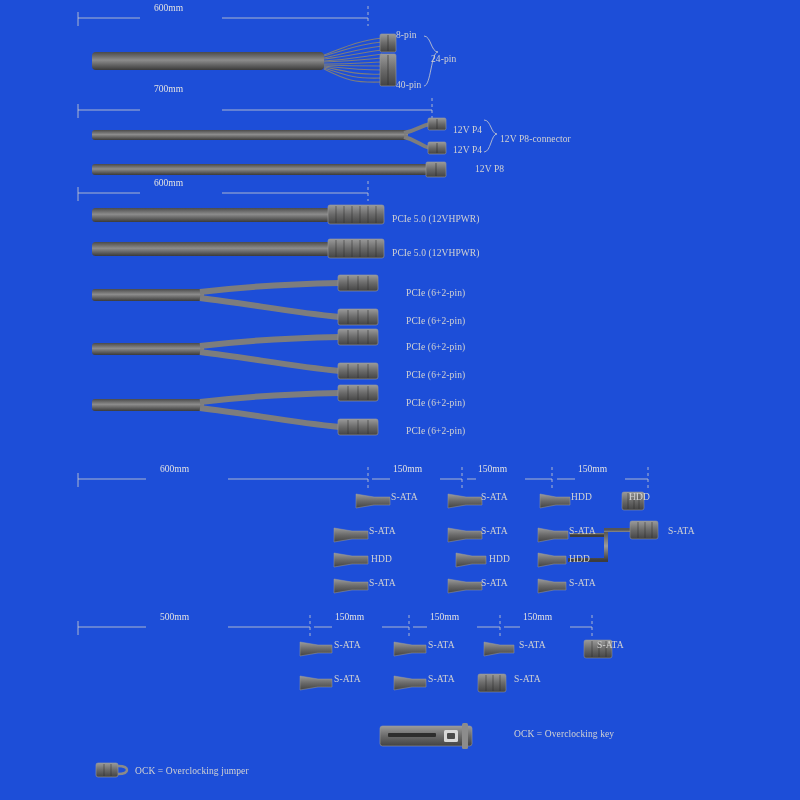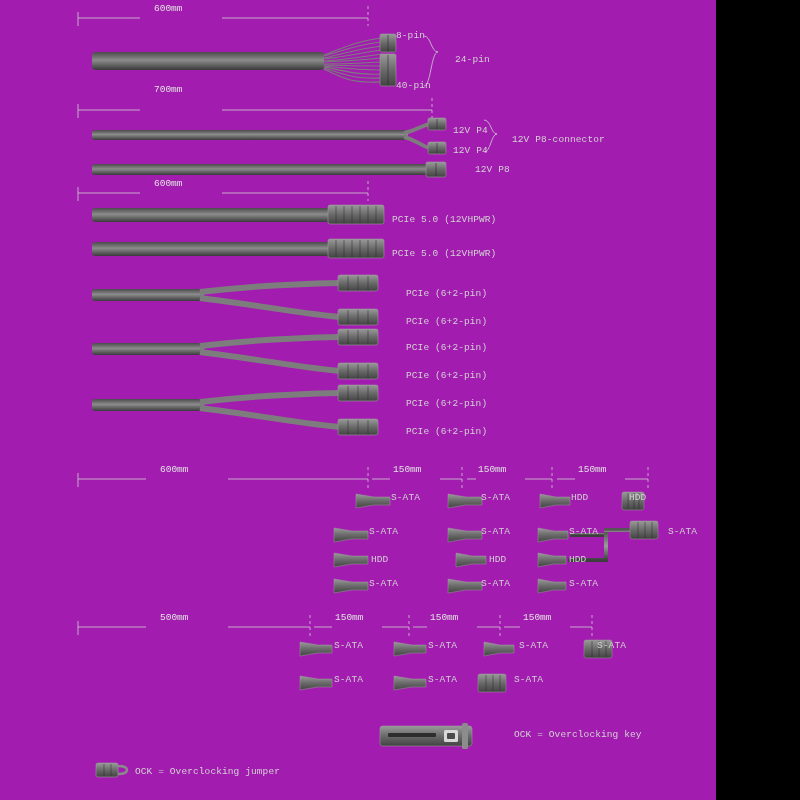--- a/index.html
+++ b/index.html
@@ -2,25 +2,25 @@
 <html><head>
 <meta charset="utf-8">
 <style>
   html, body {
     margin: 0;
     padding: 0;
     background: #000;
   }
   #stage {
     position: relative;
-    width: 716px;
+    width: 800px;
     height: 800px;
-    background: #a21caf;
+    background: #1d4ed8;
     overflow: hidden;
-    font-family: Liberation Mono, monospace;
+    font-family: Liberation Serif, serif;
     color: #d8d8d8;
   }
   .lbl {
     position: absolute;
     font-size: 9.5px;
     color: #d2d2d2;
     white-space: nowrap;
     letter-spacing: 0.1px;
   }
   .dim {
@@ -360,24 +360,24 @@
     <div class="dim" style="left:478px; top:464px;">150mm</div>
     <div class="dim" style="left:578px; top:464px;">150mm</div>
     <div class="dim" style="left:160px; top:612px;">500mm</div>
     <div class="dim" style="left:335px; top:612px;">150mm</div>
     <div class="dim" style="left:430px; top:612px;">150mm</div>
     <div class="dim" style="left:523px; top:612px;">150mm</div>
   </div>
 
   <div>
     <div class="lbl" style="left:396px; top:30px;">8-pin</div>
-    <div class="lbl" style="left:455px; top:54px;">24-pin</div>
+    <div class="lbl" style="left:431px; top:54px;">24-pin</div>
     <div class="lbl" style="left:396px; top:80px;">40-pin</div>
     <div class="lbl" style="left:453px; top:125px;">12V P4</div>
-    <div class="lbl" style="left:500px; top:134px;margin-left:12px;">12V P8-connector</div>
+    <div class="lbl" style="left:500px; top:134px;">12V P8-connector</div>
     <div class="lbl" style="left:453px; top:145px;">12V P4</div>
     <div class="lbl" style="left:475px; top:164px;">12V P8</div>
     <div class="lbl" style="left:392px; top:214px;">PCIe 5.0 (12VHPWR)</div>
     <div class="lbl" style="left:392px; top:248px;">PCIe 5.0 (12VHPWR)</div>
     <div class="lbl" style="left:406px; top:288px;">PCIe (6+2-pin)</div>
     <div class="lbl" style="left:406px; top:316px;">PCIe (6+2-pin)</div>
     <div class="lbl" style="left:406px; top:342px;">PCIe (6+2-pin)</div>
     <div class="lbl" style="left:406px; top:370px;">PCIe (6+2-pin)</div>
     <div class="lbl" style="left:406px; top:398px;">PCIe (6+2-pin)</div>
     <div class="lbl" style="left:406px; top:426px;">PCIe (6+2-pin)</div>

